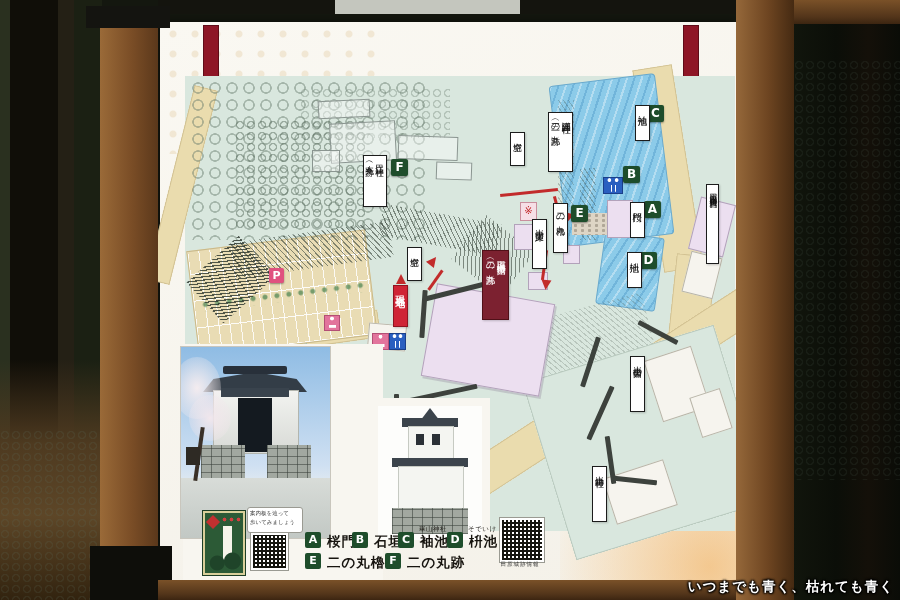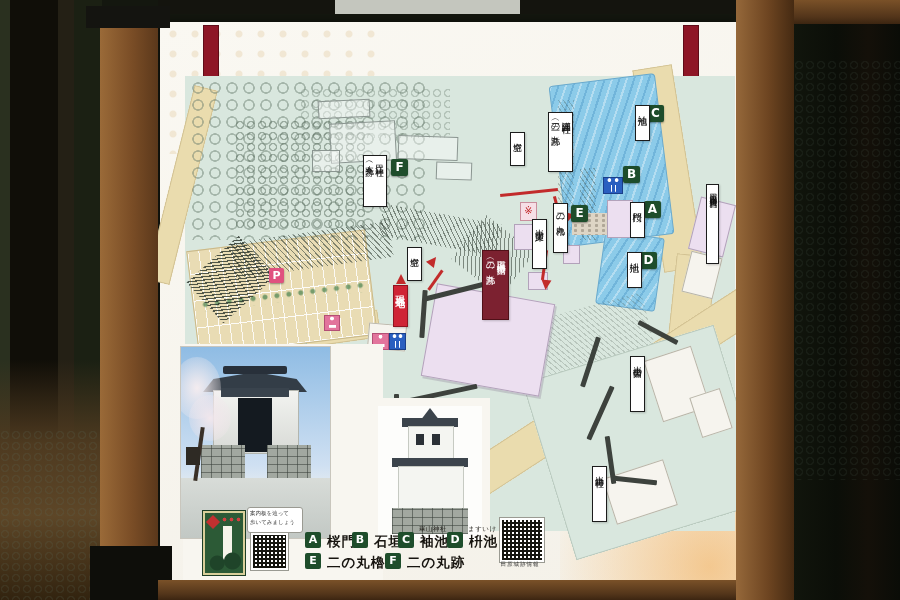--- a/index.html
+++ b/index.html
@@ -204,33 +204,34 @@
   </div>
   <div class="a qr" style="left:251px;top:533px;width:33px;height:33px;"></div>
 
   <div class="lbdg" style="left:305px;top:532px;">A</div>
   <div class="lkan" style="left:327px;top:533px;">桜門</div>
   <div class="lbdg" style="left:352px;top:532px;">B</div>
   <div class="lkan" style="left:374px;top:533px;">石垣</div>
   <div class="lfur" style="left:419px;top:525px;">崋山神社</div>
   <div class="lbdg" style="left:398px;top:532px;">C</div>
   <div class="lkan" style="left:420px;top:533px;">袖池</div>
-  <div class="lfur" style="left:468px;top:525px;">ますいけ</div>
+  <div class="lfur" style="left:468px;top:525px;">そでいけ</div>
   <div class="lbdg" style="left:447px;top:532px;">D</div>
   <div class="lkan" style="left:469px;top:533px;">枡池</div>
   <div class="lbdg" style="left:305px;top:553px;">E</div>
   <div class="lkan" style="left:327px;top:554px;">二の丸櫓</div>
   <div class="lbdg" style="left:385px;top:553px;">F</div>
   <div class="lkan" style="left:407px;top:554px;">二の丸跡</div>
   <div class="a qr" style="left:500px;top:518px;width:40px;height:40px;"></div>
   <div class="a" style="left:492px;top:561px;width:56px;text-align:center;font-size:5.5px;letter-spacing:1px;color:#333;">田原城跡情報</div>
 
   <div class="a" style="left:158px;top:0;width:578px;height:14px;background:#14140e;"></div>
   <div class="a" style="left:335px;top:0;width:185px;height:14px;background:#c4c6be;"></div>
   <div class="a wood" style="left:100px;top:22px;width:58px;height:578px;"></div>
   <div class="a" style="left:86px;top:6px;width:84px;height:22px;background:#141410;"></div>
   <div class="a" style="left:90px;top:546px;width:82px;height:54px;background:#0e0e0a;"></div>
   <div class="a wood" style="left:736px;top:0;width:58px;height:600px;background:linear-gradient(90deg,#95683a,#6e4521 55%,#452a12);"></div>
   <div class="a woodh" style="left:794px;top:0;width:106px;height:24px;"></div>
   <div class="a woodh" style="left:158px;top:580px;width:578px;height:20px;"></div>
 
+  <div class="wm" style="right:6px;top:578px;">いつまでも青く、枯れても青く</div>
 
 </div>
 
 </body></html>

